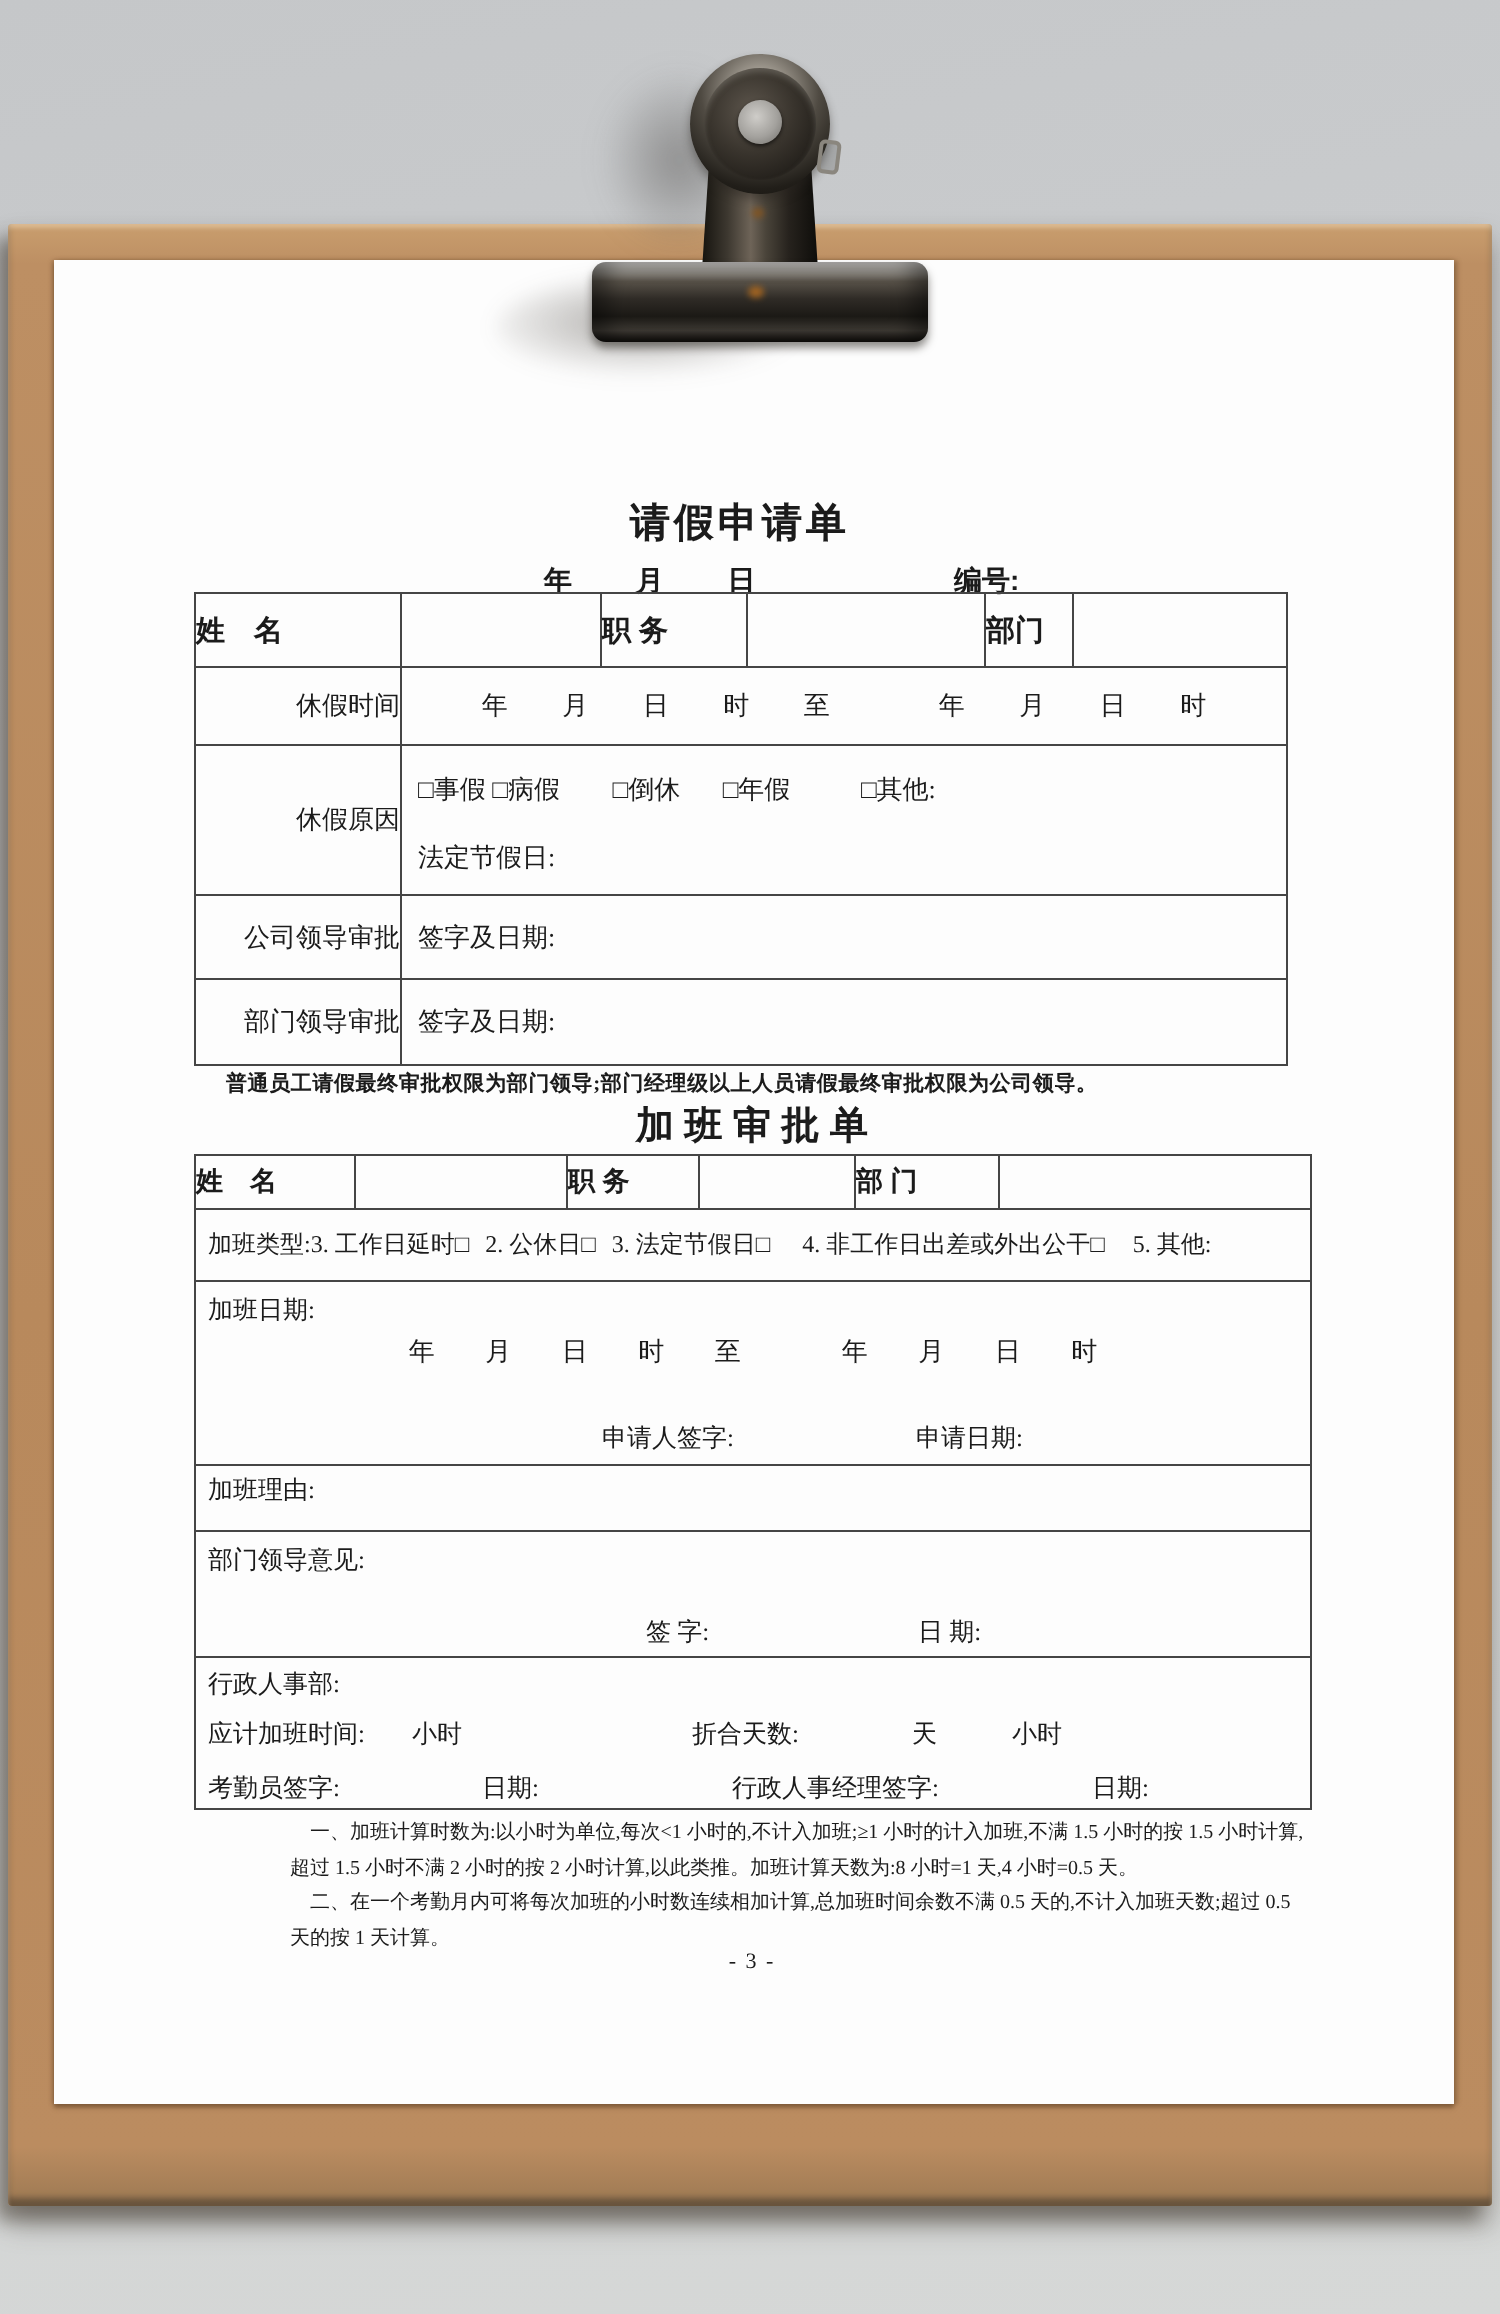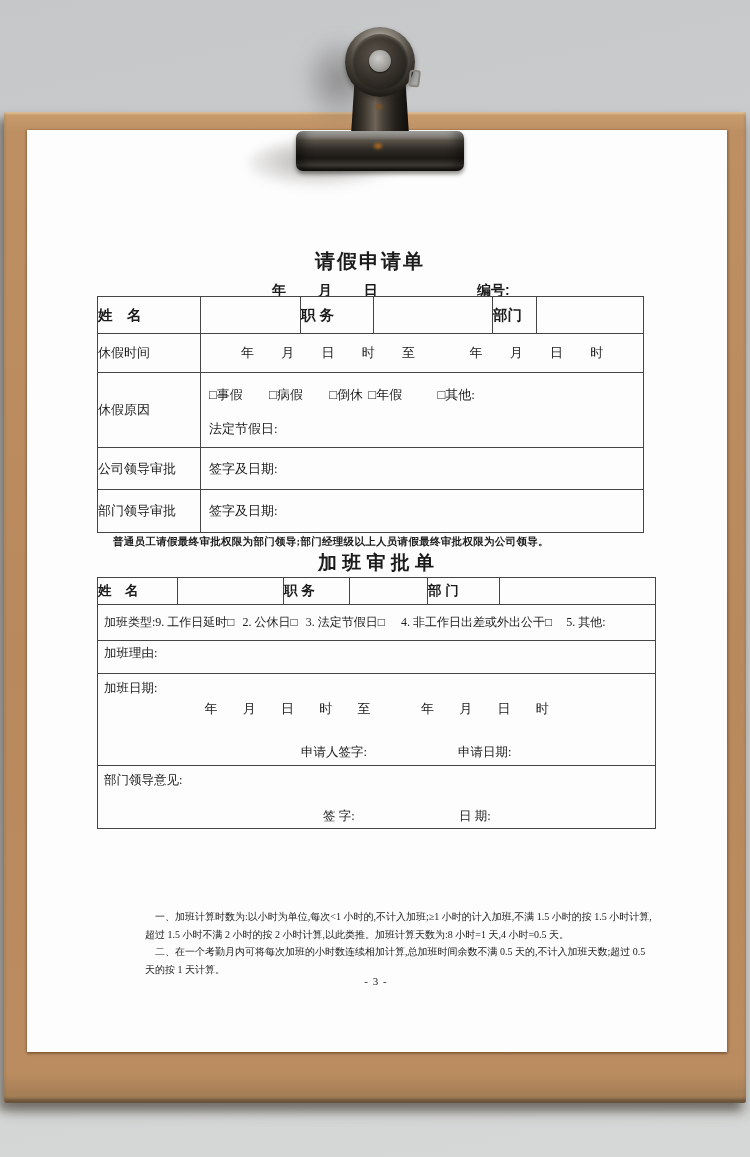--- a/index.html
+++ b/index.html
@@ -56,21 +56,21 @@
 
   .form-title1 { position:absolute; left:70px; top:118px; width:546px; text-align:center;
                  font-size:20px; letter-spacing:2px; }
   .header-date { left:245px; top:152px; font-size:14px; word-spacing:28px; }
   .header-no   { left:450px; top:152px; font-size:14px; }
 
   table { border-collapse:collapse; position:absolute; table-layout:fixed; }
   td { border:1px solid #454545; vertical-align:middle; font-size:13px; position:relative; }
   .t1 { left:70px; top:166px; width:546px; }
   .t2 { left:70px; top:447px; width:558px; }
-  td.lbl { text-align:left; }
+  td.lbl { text-align:right; }
   td.lbl1 { text-align:left; font-size:14.5px; }
   .padcell { padding-left:8px; }
 
   .vac-time { display:block; text-align:center; word-spacing:24px; white-space:pre; }
   .opt { display:inline-block; }
   .row3-line1 { position:absolute; left:8px; top:13px; white-space:nowrap; }
   .row3-line2 { position:absolute; left:8px; top:47px; }
 
   .note1 { position:absolute; left:86px; top:405px; width:540px; font-size:10.5px; font-weight:600; letter-spacing:0.3px; }
   .form-title2 { position:absolute; left:70px; top:420px; width:558px; text-align:center; font-size:19px; }
@@ -119,23 +119,23 @@
       <tr style="height:39px">
         <td class="lbl">休假时间</td>
         <td colspan="5">
           <span class="vac-time">年 月 日 时 至  年 月 日 时</span>
         </td>
       </tr>
       <tr style="height:75px">
         <td class="lbl">休假原因</td>
         <td colspan="5">
           <span class="row3-line1">
-            <span class="opt" style="margin-right:23px">□事假</span>
+            <span class="opt" style="">□事假</span>
             <span class="opt" style="margin-right:23px">□病假</span>
-            <span class="opt" style="margin-right:2px">□倒休</span>
+            <span class="opt" style="margin-right:18px">□倒休</span>
             <span class="opt" style="margin-right:32px">□年假</span>
             <span class="opt">□其他:</span>
           </span>
           <span class="row3-line2">法定节假日:</span>
         </td>
       </tr>
       <tr style="height:42px">
         <td class="lbl">公司领导审批</td>
         <td colspan="5" class="padcell">签字及日期:</td>
       </tr>
@@ -163,39 +163,53 @@
           <tr style="height:27px">
         <td class="lbl1 heiti" style="font-size:13.5px">姓　名</td>
         <td></td>
         <td class="lbl1 heiti" style="font-size:13.5px">职 务</td>
         <td></td>
         <td class="lbl1 heiti" style="font-size:13.5px">部 门</td>
         <td></td>
       </tr>
       <tr style="height:36px">
         <td colspan="6" class="type-cell">
-          <span>加班类型:</span><span class="opt" style="margin-right:8px">9. 工作日延时□</span><span class="opt" style="margin-right:8px">2. 公休日□</span><span class="opt" style="margin-right:16px">3. 法定节假日□</span><span class="opt" style="margin-right:14px">4. 非工作日出差或外出公干□</span><span class="opt">5. 其他:</span>
-        </td>
-      </tr>
-      <tr style="height:33px">
-        <td colspan="6" class="reason-cell">加班理由:</td>
+          <span>加班类型:</span><span class="opt" style="margin-right:8px">3. 工作日延时□</span><span class="opt" style="margin-right:8px">2. 公休日□</span><span class="opt" style="margin-right:16px">3. 法定节假日□</span><span class="opt" style="margin-right:14px">4. 非工作日出差或外出公干□</span><span class="opt">5. 其他:</span>
+        </td>
       </tr>
       <tr style="height:92px">
         <td colspan="6">
           <span class="date-row-label">加班日期:</span>
           <span class="ot-date-line">年 月 日 时 至  年 月 日 时</span>
           <span class="sp" style="left:203px; top:70px">申请人签字:</span>
           <span class="sp" style="left:360px; top:70px">申请日期:</span>
         </td>
       </tr>
+      <tr style="height:33px">
+        <td colspan="6" class="reason-cell">加班理由:</td>
+      </tr>
       <tr style="height:63px">
         <td colspan="6">
           <span class="sp" style="left:6px; top:6px">部门领导意见:</span>
           <span class="sp" style="left:225px; top:42px">签 字:</span>
           <span class="sp" style="left:361px; top:42px">日 期:</span>
+        </td>
+      </tr>
+      <tr style="height:76px">
+        <td colspan="6">
+          <span class="sp" style="left:6px; top:5px">行政人事部:</span>
+          <span class="sp" style="left:6px; top:30px">应计加班时间:</span>
+          <span class="sp" style="left:108px; top:30px">小时</span>
+          <span class="sp" style="left:248px; top:30px">折合天数:</span>
+          <span class="sp" style="left:358px; top:30px">天</span>
+          <span class="sp" style="left:408px; top:30px">小时</span>
+          <span class="sp" style="left:6px; top:57px">考勤员签字:</span>
+          <span class="sp" style="left:143px; top:57px">日期:</span>
+          <span class="sp" style="left:268px; top:57px">行政人事经理签字:</span>
+          <span class="sp" style="left:448px; top:57px">日期:</span>
         </td>
       </tr>
     </tbody>
       </table>
 
     <div class="footnotes">
       <p>一、加班计算时数为:以小时为单位,每次&lt;1 小时的,不计入加班;≥1 小时的计入加班,不满 1.5 小时的按 1.5 小时计算,超过 1.5 小时不满 2 小时的按 2 小时计算,以此类推。加班计算天数为:8 小时=1 天,4 小时=0.5 天。</p>
       <p>二、在一个考勤月内可将每次加班的小时数连续相加计算,总加班时间余数不满 0.5 天的,不计入加班天数;超过 0.5 天的按 1 天计算。</p>
     </div>
 

